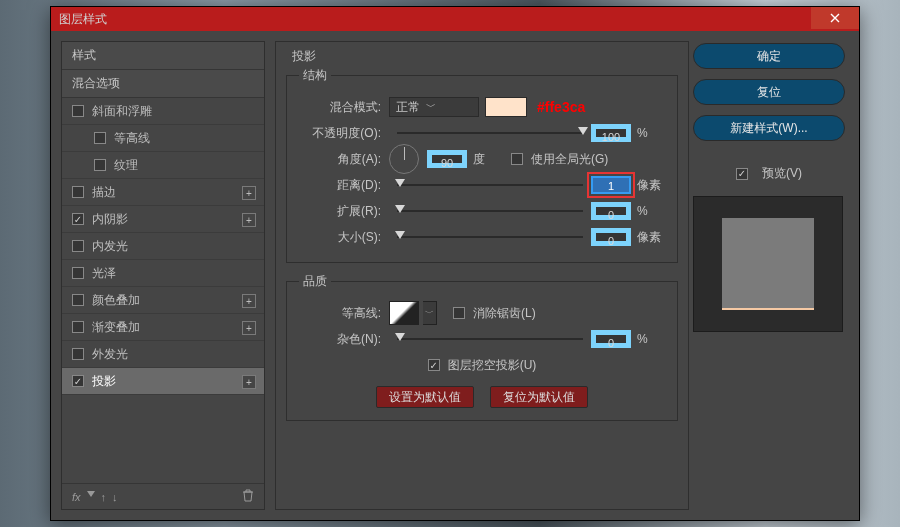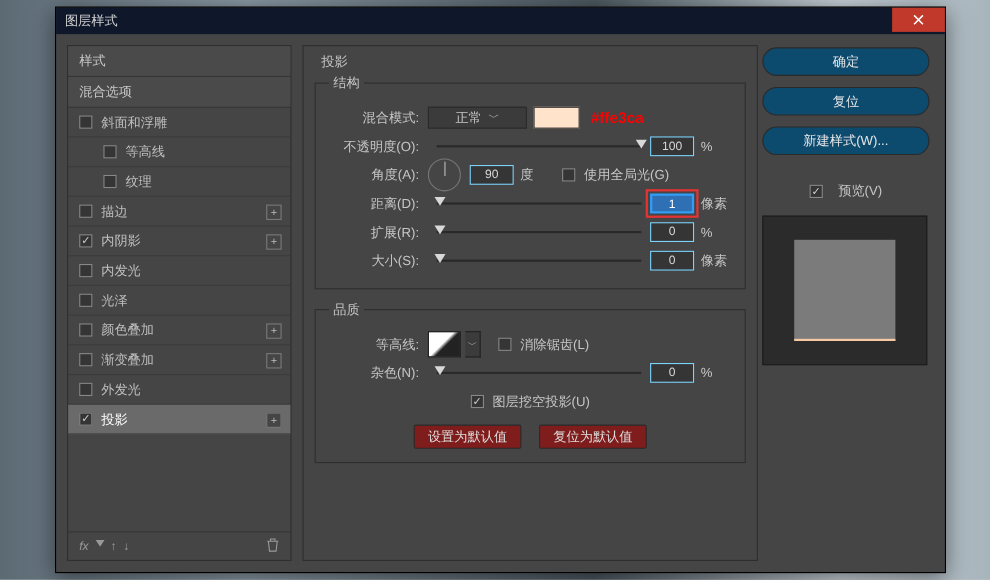--- a/index.html
+++ b/index.html
@@ -6,21 +6,21 @@
   body {
     background: linear-gradient(90deg, #5c6a74 0%, #8a9aa6 25%, #4c5860 60%, #c8d2da 85%, #a8b4bc 100%);
     width: 900px; height: 527px; overflow: hidden;
   }
   .window {
     position: absolute; left: 50px; top: 6px; width: 810px; height: 515px;
     background: #454545; border: 1px solid #000;
     box-shadow: 0 4px 20px rgba(0,0,0,.5);
   }
   .titlebar {
-    height: 24px; background: #0f172a; color: #d0d0d0;
+    height: 24px; background: #b91c1c; color: #d0d0d0;
     display: flex; align-items: center; font-size: 12px; padding-left: 8px;
     position: relative;
   }
   .close-btn {
     position: absolute; right: 0; top: 0; width: 48px; height: 22px;
     background: #c0392b; color: #fff; display: flex; align-items: center; justify-content: center;
     font-size: 12px; cursor: pointer;
   }
   .dialog-body {
     display: flex; height: calc(100% - 24px); padding: 10px;
@@ -65,39 +65,39 @@
   }
   .panel-title { color:#c6c6c6; font-size:12px; margin: 0 0 2px 6px; }
   fieldset.group {
     border: 1px solid #2e2e2e; margin-bottom: 10px; padding: 10px 12px 12px 12px;
   }
   fieldset.group > legend { color:#c6c6c6; font-size:12px; padding:0 4px; }
   .row { display:flex; align-items:center; height:26px; font-size:12px; color:#c6c6c6; }
   .lbl { width: 90px; text-align: right; padding-right: 8px; }
   .dropdown {
     height: 20px; width: 90px; background:#3b3b3b; border:1px solid #2a2a2a;
-    color:#c6c6c6; display:flex; align-items:center; justify-content:center;
+    color:#c6c6c6; display:flex; align-items:center; justify-content:flex-start;
     padding:4px 6px; font-size:12px;
   }
   .chev { font-size:10px; color:#bbb; margin-left:6px;}
   .swatch {
     width: 42px; height: 20px; background:#ffe3ca; border:1px solid #2a2a2a;
     margin-left: 6px;
   }
   .annot { color:#ff0000; font-size:14px; font-weight:bold; margin-left:10px; }
   .slider-track {
     height: 2px; background:#2a2a2a; position: relative; flex:1; margin: 0 8px;
   }
   .slider-thumb {
     width: 0; height: 0; position:absolute; top:-5px;
     border-left:5px solid transparent; border-right:5px solid transparent;
     border-top:8px solid #d8d8d8;
   }
   .numbox {
-    width: 40px; height: 18px; background:#353535; border:1px solid #7dd3fc;
+    width: 40px; height: 18px; background:#353535; border:5px solid #7dd3fc;
     color:#d8d8d8; font-size:11px; text-align:center; line-height:16px;
   }
   .numbox.hl { border:2px solid #349cf3; background:#2f70b5; color:#fff; outline:2px solid #e63434; outline-offset:2px;}
   .unit { margin-left:6px; width:28px; }
   .angdial {
     width: 30px; height: 30px; border-radius:50%; border:1px solid #777;
     position: relative; margin-right:8px;
   }
   .angdial::after {
     content:""; position:absolute; left:50%; top:2px; width:1px; height:13px; background:#bbb;

